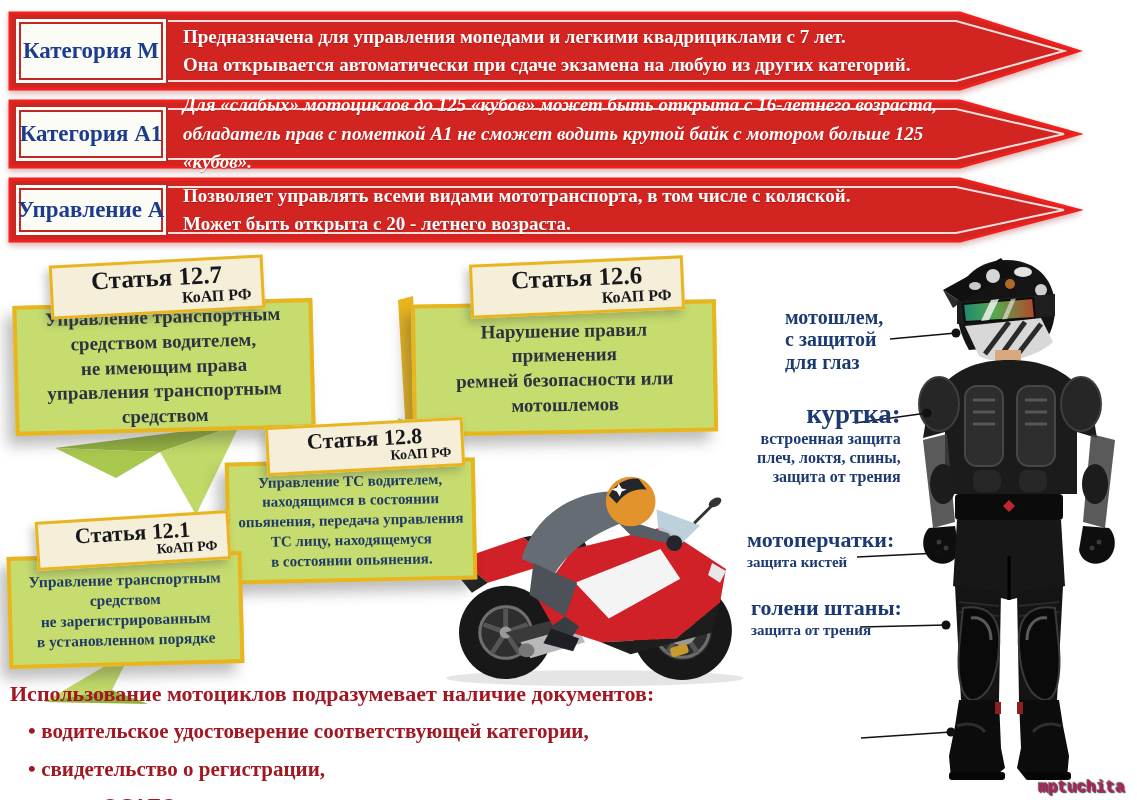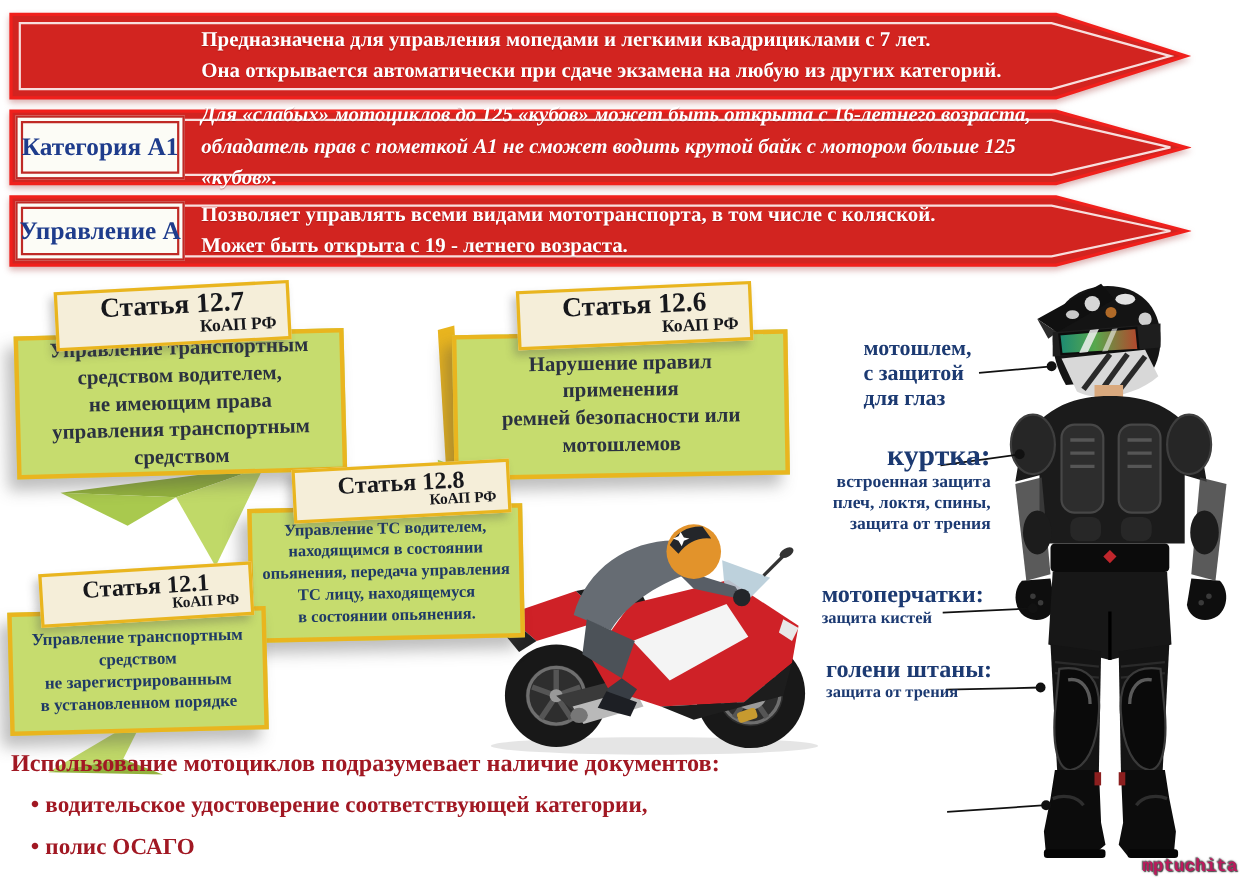--- a/index.html
+++ b/index.html
@@ -75,20 +75,23 @@
 
     <polygon points="44,702 132,650 112,690" fill="#c0d968"></polygon>
     <polygon points="44,702 112,690 148,704" fill="#93b23d"></polygon>
   </svg>
 
   <div class="banner" style="top:10px;height:82px;">
     <svg width="1075" height="82" viewBox="0 0 1075 82">
       <polygon points="2,3 952,3 1070,41 952,79 2,79" fill="#d22420" stroke="#f0201c" stroke-width="3"></polygon>
       <polygon points="10,11 948,11 1056,41 948,71 10,71" fill="none" stroke="#ffffff" stroke-opacity="0.85" stroke-width="2"></polygon>
     </svg>
+    <div class="cat-box">
+      <span>Категория М</span>
+    </div>
     <div class="banner-text bt1">Предназначена для управления мопедами и легкими квадрициклами с 7 лет.
 Она открывается автоматически при сдаче экзамена на любую из других категорий.</div>
   </div>
 
   <div class="banner" style="top:98px;height:72px;">
     <svg width="1075" height="72" viewBox="0 0 1075 72">
       <polygon points="2,3 952,3 1070,36 952,69 2,69" fill="#d22420" stroke="#f0201c" stroke-width="3"></polygon>
       <polygon points="10,11 948,11 1056,36 948,61 10,61" fill="none" stroke="#ffffff" stroke-opacity="0.85" stroke-width="2"></polygon>
     </svg>
     <div class="cat-box">
@@ -100,21 +103,21 @@
 
   <div class="banner" style="top:176px;height:68px;">
     <svg width="1075" height="68" viewBox="0 0 1075 68">
       <polygon points="2,3 952,3 1070,34 952,65 2,65" fill="#d22420" stroke="#f0201c" stroke-width="3"></polygon>
       <polygon points="10,11 948,11 1056,34 948,57 10,57" fill="none" stroke="#ffffff" stroke-opacity="0.85" stroke-width="2"></polygon>
     </svg>
     <div class="cat-box">
       <span>Управление А</span>
     </div>
     <div class="banner-text bt3">Позволяет управлять всеми видами мототранспорта, в том числе с коляской.
-Может быть открыта с 19 - летнего возраста.</div>
+Может быть открыта с 20 - летнего возраста.</div>
   </div>
 
   <div class="card" style="left:14px;top:258px;width:300px;height:172px;">
     <div class="card-tab" style="left:36px;top:2px;width:188px;transform:rotate(-3deg);">
       <div class="tab-title" style="font-size:25px;">Статья 12.7</div>
       <div class="tab-code" style="font-size:16px;">КоАП РФ</div>
     </div>
     <div class="card-body" style="top:44px;height:122px;transform:rotate(-1.5deg);font-size:19px;line-height:1.3;">Управление транспортным
 средством водителем,
 не имеющим права
@@ -338,18 +341,19 @@
     <div class="gear-sub" style="font-size:15px;">защита кистей</div>
   </div>
   <div class="gear-label" style="left:751px;top:596px;">
     <div class="gear-title" style="font-size:22px;">голени штаны:</div>
     <div class="gear-sub" style="font-size:15px;">защита от трения</div>
   </div>
 
   <div class="docs">
     <div class="docs-heading">Использование мотоциклов подразумевает наличие документов:</div>
     <div class="doc-item">водительское удостоверение соответствующей категории,</div>
+    <div class="doc-item">свидетельство о регистрации,</div>
     <div class="doc-item">полис ОСАГО</div>
   </div>
 
   <div class="watermark">mptuchita</div>
 
 </div>
 
 </body></html>

